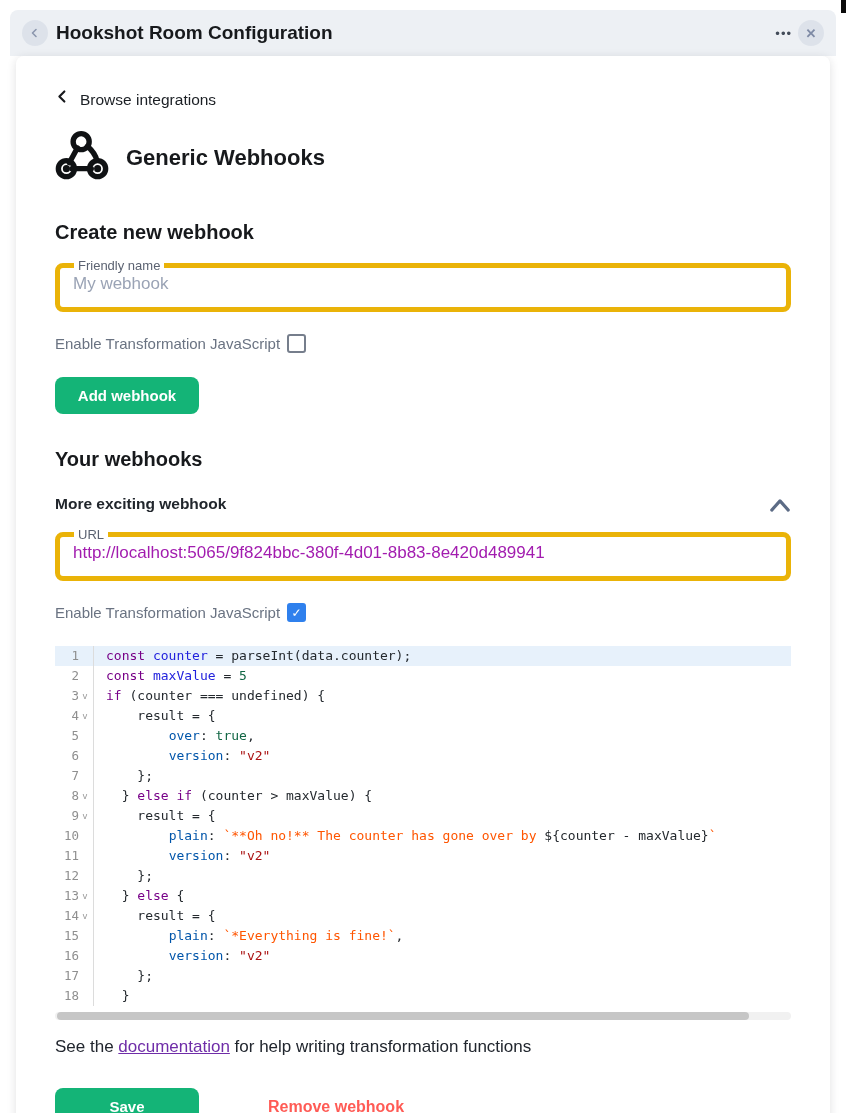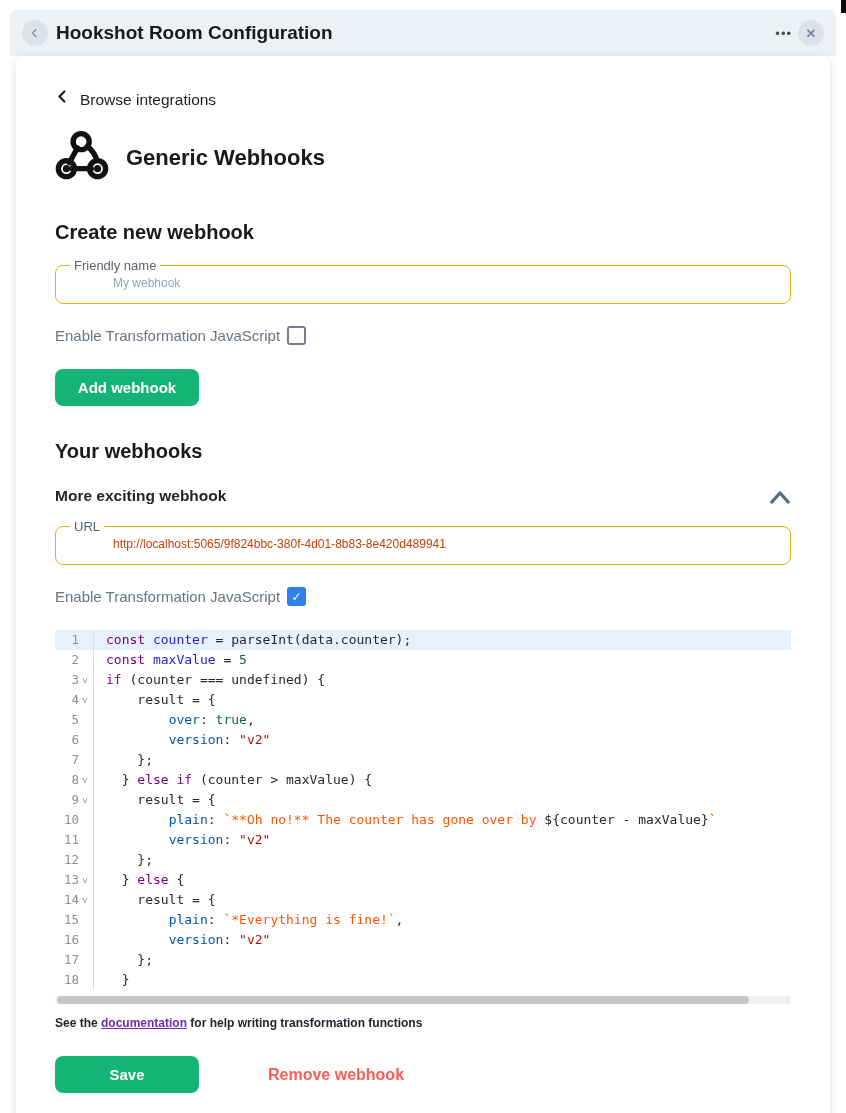--- a/index.html
+++ b/index.html
@@ -29,27 +29,27 @@
     box-shadow:0 2px 10px rgba(33,38,46,.14);
     padding:32px 39px 40px 39px;min-height:1010px;box-sizing:border-box;
   }
   .browse-row{display:flex;align-items:flex-end;gap:10px;cursor:pointer;width:fit-content;}
   .browse-label{font-size:15.5px;color:#1b1f24;}
   .integration-row{display:flex;align-items:center;gap:17px;margin-top:20px;}
   .integration-name{font-size:22px;font-weight:700;margin:0;color:#17191c;}
   h2.section{font-size:20px;font-weight:700;margin:34px 0 0 0;color:#17191c;}
   
   fieldset.field{
-    border:1px solid #eab308;border-radius:8px;margin:14px 0 0 0;
+    border:5px solid #eab308;border-radius:8px;margin:14px 0 0 0;
     padding:0 13px 10px 13px;
   }
   fieldset.field legend{font-size:13px;color:#5b6271;padding:0 4px;margin-left:1px;}
   fieldset.field input{
-    border:none;outline:none;width:100%;font-size:12px;color:#c2410c;
-    font-family:"Liberation Sans", sans-serif;padding:1px 0 3px 0;background:transparent;margin-left:44px;
+    border:none;outline:none;width:100%;font-size:17px;color:#a21caf;
+    font-family:"Liberation Sans", sans-serif;padding:1px 0 3px 0;background:transparent;
   }
   fieldset.field input::placeholder{color:#9aa3b5;}
   .transform-row{display:flex;align-items:center;gap:7px;margin-top:22px;}
   .transform-label{font-size:15px;color:#6a7382;}
   .checkbox{
     width:15px;height:15px;border:2px solid #767e8c;border-radius:3px;background:#fff;
     display:inline-flex;align-items:center;justify-content:center;cursor:pointer;
     font-size:12px;line-height:1;color:transparent;
   }
   .checkbox.checked{background:var(--check-blue);border-color:var(--check-blue);color:#fff;}
@@ -73,21 +73,21 @@
   .tk-d{color:var(--syn-def);}
   .tk-pr{color:var(--syn-property);}
   .tk-n{color:var(--syn-number);}
   .tk-a{color:var(--syn-atom);}
   .tk-s{color:var(--syn-string);}
   .tk-s2{color:var(--syn-string2);}
   .tk-p{color:#24292e;}
   .hscroll{margin-top:6px;height:8px;background:#f1f1f1;border-radius:4px;position:relative;}
   .hscroll .thumb{position:absolute;left:2px;top:0;height:8px;width:94%;background:#c6c6c6;border-radius:4px;}
   
-  .help{font-size:12px;color:#21262e;font-weight:bold;}
+  .help{font-size:17px;color:#21262e;}
   .help a{color:var(--link);cursor:pointer;text-decoration:underline;}
   .actions{display:flex;align-items:center;gap:28px;margin-top:8px;}
   .remove-link{color:var(--danger);font-size:16px;font-weight:600;cursor:pointer;}
 </style>
 </head>
 <body>
 
 <div class="artifact"></div>
 
 <div class="dialog">

